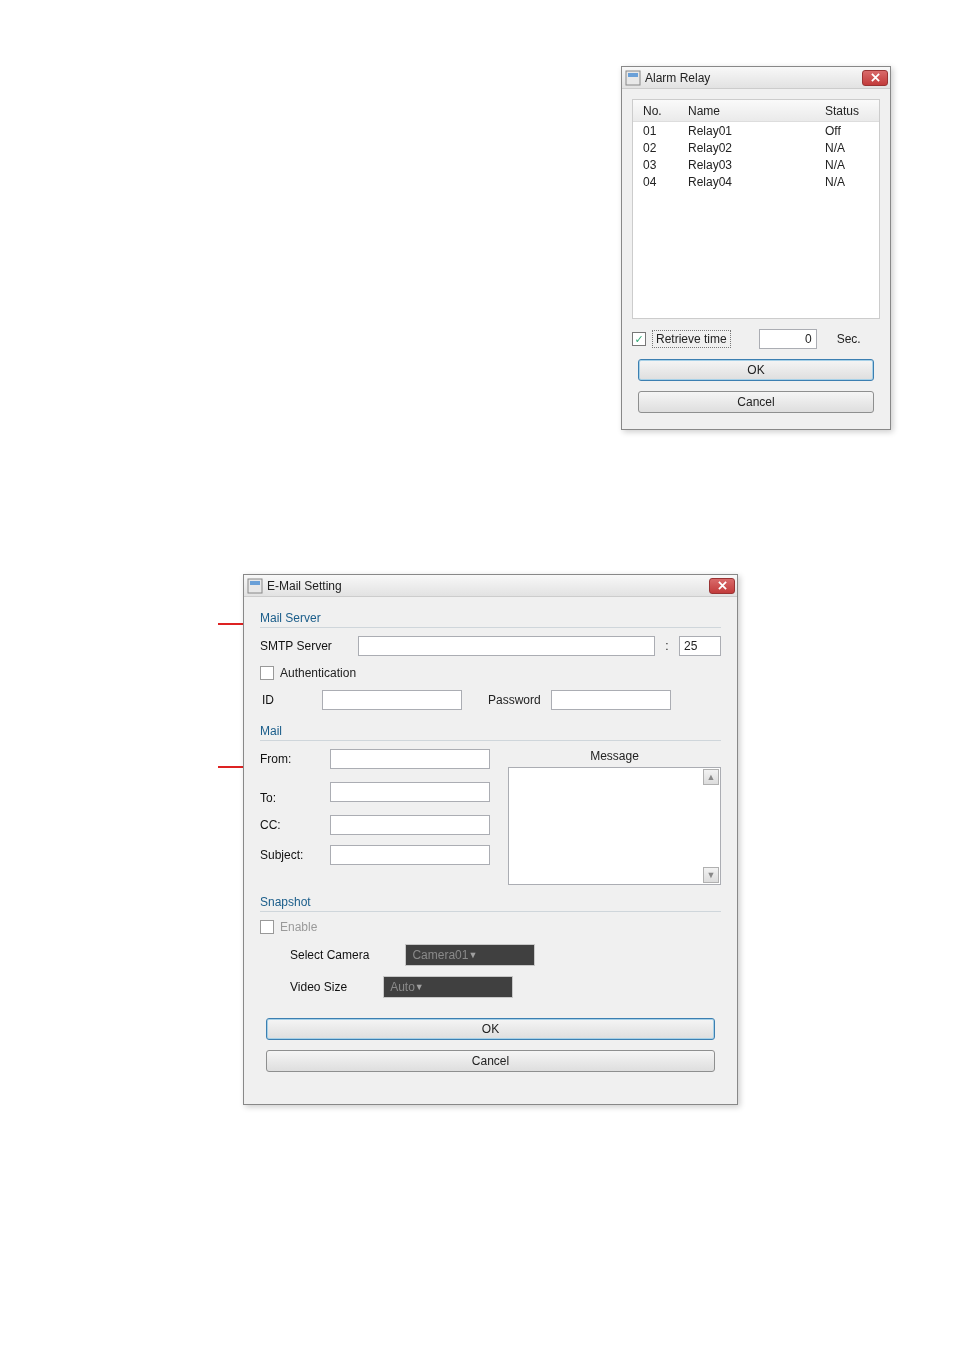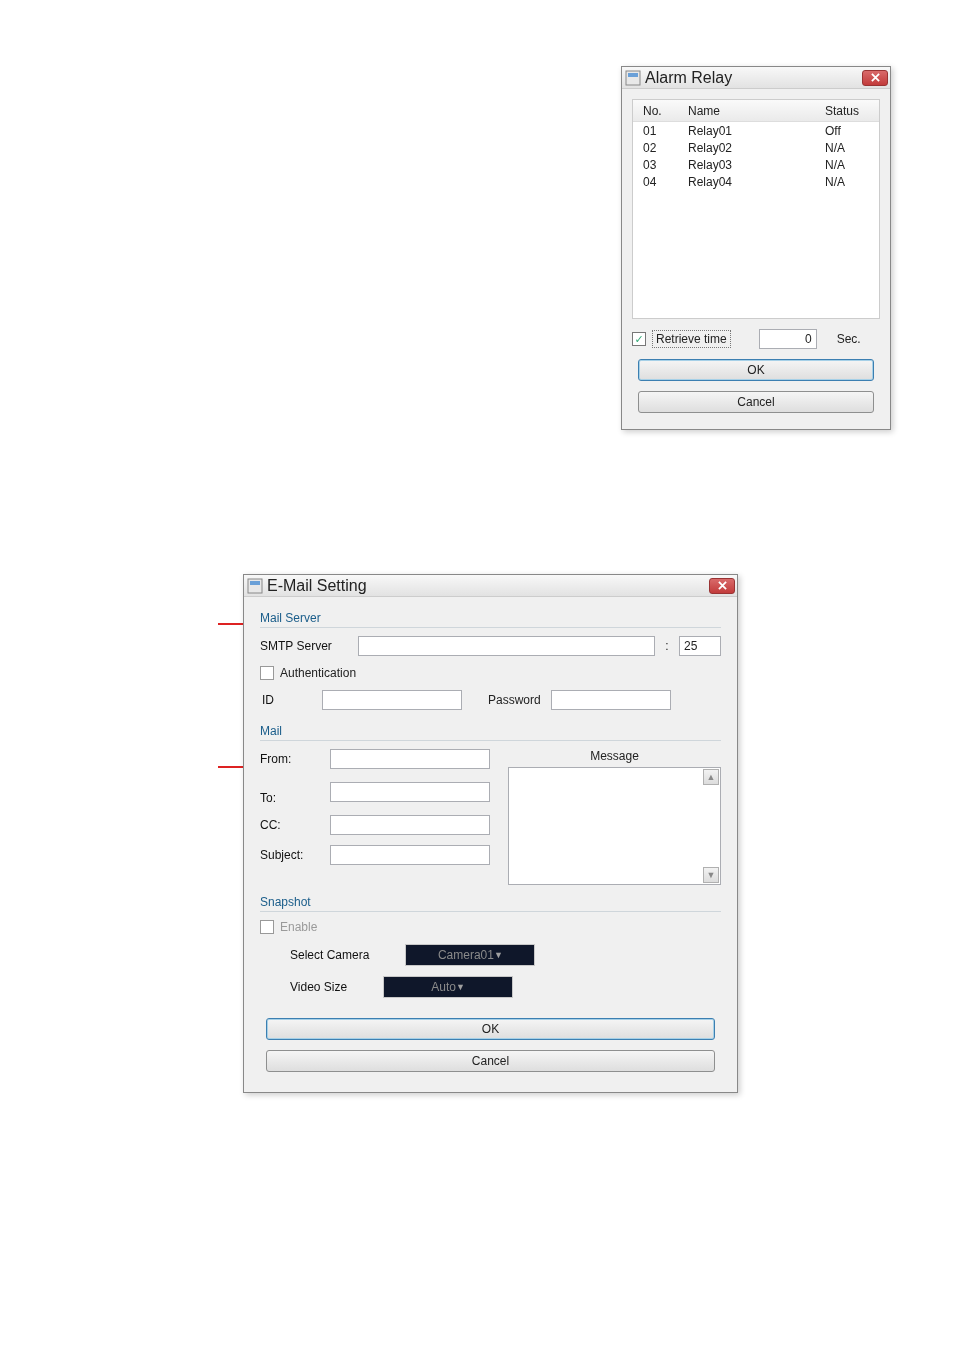--- a/index.html
+++ b/index.html
@@ -26,21 +26,21 @@
     display: flex;
     align-items: center;
     padding: 0 2px 0 3px;
   }
   .title-icon {
     width: 16px; height: 16px;
     margin-right: 4px;
     display: flex; align-items:center; justify-content:center;
   }
   .title-icon svg { width:16px; height:16px; }
-  .title-text { flex: 1; font-size: 16px; color: #222; }
+  .title-text { flex: 1; font-size: 12px; color: #222; }
   .close-btn {
     width: 26px; height: 16px;
     background: linear-gradient(#d96a6a,#c23b3b);
     border: 1px solid #933;
     border-radius: 3px;
     display: flex; align-items: center; justify-content: center;
     color:#fff; font-size:10px; font-weight:bold;
     cursor: pointer;
   }
   .close-btn svg { width:9px; height:9px; }
@@ -107,21 +107,21 @@
   .btn.default {
     border:1px solid #3c7fb1;
     box-shadow: 0 0 0 1px #a6d0e7 inset;
   }
 
   
   .email {
     left: 243px; top: 574px;
     width: 495px;
   }
-  .email .body { padding: 8px 16px 10px 16px; background:#f0f0f0; }
+  .email .body { padding: 8px 16px 22px 16px; background:#f0f0f0; }
 
   .group-label { color:#1a5d8a; margin:6px 0 8px 0; }
   .hr { height:1px; background:#cfd6db; margin-bottom:8px; margin-top:-6px;}
 
   .row2 { display:flex; align-items:center; margin-bottom:10px; }
   .lbl2 { width:85px; color:#111; }
   .txt {
     height:20px; border:1px solid #abadb3; background:#fff; padding:2px 4px;
   }
   .chk2 {
@@ -143,22 +143,22 @@
     position:absolute; right:1px; width:16px; height:16px;
     background:linear-gradient(#f2f2f2,#dcdcdc); border:1px solid #b0b0b0;
     display:flex; align-items:center; justify-content:center; color:#888; font-size:9px;
   }
   .textarea .sb-up{ top:1px; }
   .textarea .sb-dn{ bottom:1px; }
 
   .snap .disabled { color:#9a9a9a; }
   .snap .row2 .lbl2 { width:auto; margin-left:30px; margin-right:36px;text-align:right; }
   .combo {
-    width:130px; height:22px; border:1px solid #c8c8c8; background:#0f172a;
-    display:flex; align-items:center; justify-content:center;
+    width:130px; height:22px; border:1px solid #c8c8c8; background:#404040;
+    display:flex; align-items:center; justify-content:flex-start;
     padding:0 6px; color:#8a8a8a;
   }
   .combo .caret { font-size:9px; color:#a0a0a0; }
 
   .red-tick {
     position:absolute; width:26px; height:2px; background:#d22;
   }
 </style>
 </head>
 <body>

